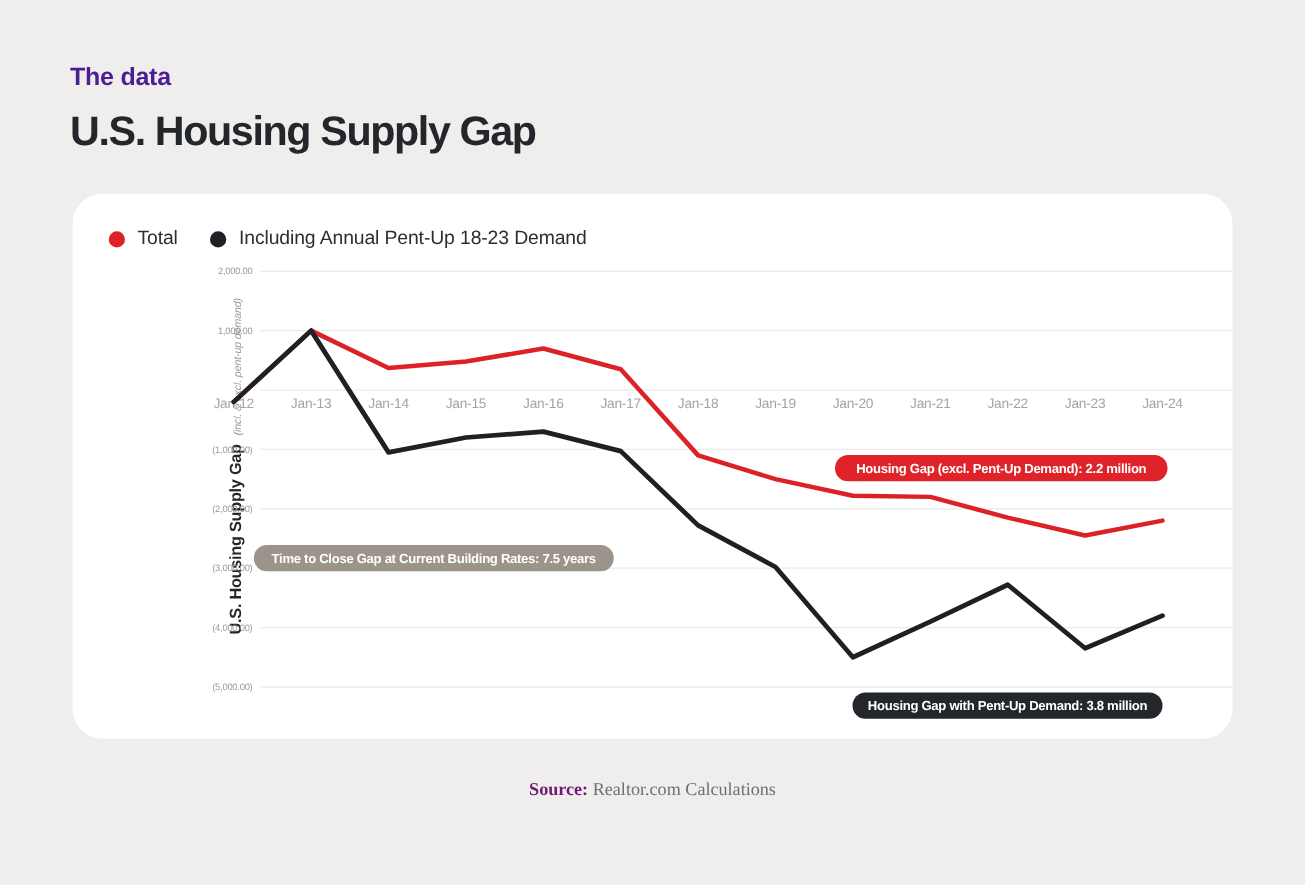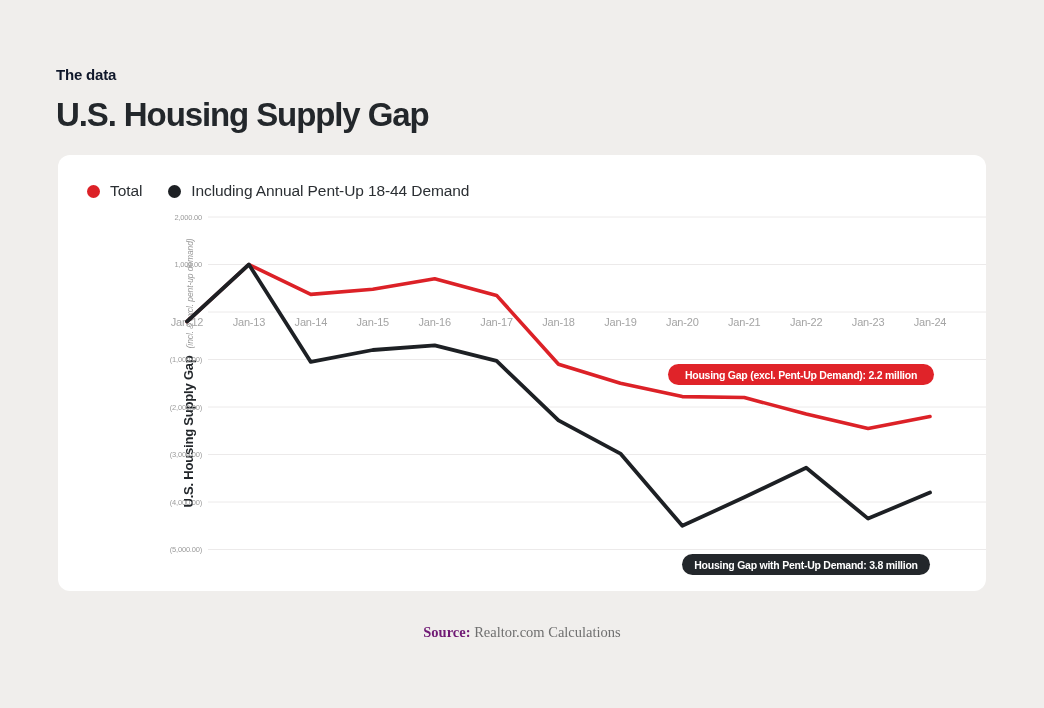--- a/index.html
+++ b/index.html
@@ -13,46 +13,45 @@
   body {
     background: #f0eeec;
     font-family: "Liberation Sans", sans-serif;
     position: relative;
   }
 
   
   .header { position: absolute; left: 56px; top: 50px; }
 
   .eyebrow {
-    color: #0f172a;
-    font-size: 15px;
+    color: #4c1d95;
+    font-size: 20px;
     font-weight: bold;
     letter-spacing: -0.2px;
     line-height: 1.2;
-    margin-top: 16px;
   }
 
   .page-title {
     color: #23272b;
     font-size: 33px;
     font-weight: bold;
     letter-spacing: -1.1px;
     margin-top: 12px;
     line-height: 1.15;
   }
 
   
   .chart-card {
     position: absolute;
     left: 58px;
     top: 155px;
     width: 928px;
     height: 436px;
     background: #ffffff;
-    border-radius: 12px;
+    border-radius: 24px;
   }
 
   
   .legend {
     position: absolute;
     left: 29px;
     top: 27px;
     display: flex;
     align-items: center;
     gap: 26px;
@@ -167,21 +166,21 @@
 
 <div class="chart-card">
 
   <div class="legend">
     <div class="legend-item">
       <span class="legend-dot red"></span>
       <span class="legend-label">Total</span>
     </div>
     <div class="legend-item">
       <span class="legend-dot black"></span>
-      <span class="legend-label">Including Annual Pent-Up 18-44 Demand</span>
+      <span class="legend-label">Including Annual Pent-Up 18-23 Demand</span>
     </div>
   </div>
 
   <div class="y-axis-title">
     <span class="y-axis-title-main">U.S. Housing  Supply Gap</span>
     <span class="y-axis-title-sub">(incl. &amp; excl. pent-up demand)</span>
   </div>
 
   <div class="plot-wrap">
     <svg class="plot-svg" width="928" height="436">
@@ -218,20 +217,21 @@
           <text class="tick-x" x="748.1666666666667" y="171">Jan-22</text>
           <text class="tick-x" x="810.0833333333333" y="171">Jan-23</text>
           <text class="tick-x" x="872" y="171">Jan-24</text>
         </g>
       <path id="series-0" fill="none" stroke-width="3.6" stroke-linejoin="round" stroke-linecap="round" d="M129.0 166.5 L190.9 109.5 L252.8 139.4 L314.8 134.2 L376.7 123.8 L438.6 140.4 L500.5 209.3 L562.4 228.3 L624.3 241.6 L686.3 242.5 L748.2 259.1 L810.1 273.4 L872.0 261.5" stroke="#dc2127"></path>
       <path id="series-1" fill="none" stroke-width="3.8" stroke-linejoin="round" stroke-linecap="round" d="M129.0 166.5 L190.9 109.5 L252.8 206.9 L314.8 195.0 L376.7 190.3 L438.6 205.9 L500.5 265.3 L562.4 298.6 L624.3 370.8 L686.3 342.3 L748.2 312.8 L810.1 363.6 L872.0 337.5" stroke="#1d2024"></path>
     </svg>
   </div>
 
   <div class="pill red" style="left: 610px; top: 196px; width: 266px; background: rgb(224, 35, 41);">Housing Gap (excl. Pent-Up Demand): 2.2 million</div>
+  <div class="pill taupe" style="left: 145px; top: 268px; width: 288px; background: rgb(156, 147, 138);">Time to Close Gap at Current Building Rates: 7.5 years</div>
   <div class="pill dark" style="left: 624px; top: 386px; width: 248px; background: rgb(35, 39, 43);">Housing Gap with Pent-Up Demand: 3.8 million</div>
 
 </div>
 
 <div class="source">
   <span class="source-label">Source:</span>
   <span class="source-value">Realtor.com Calculations</span>
 </div>
 
 </body></html>

